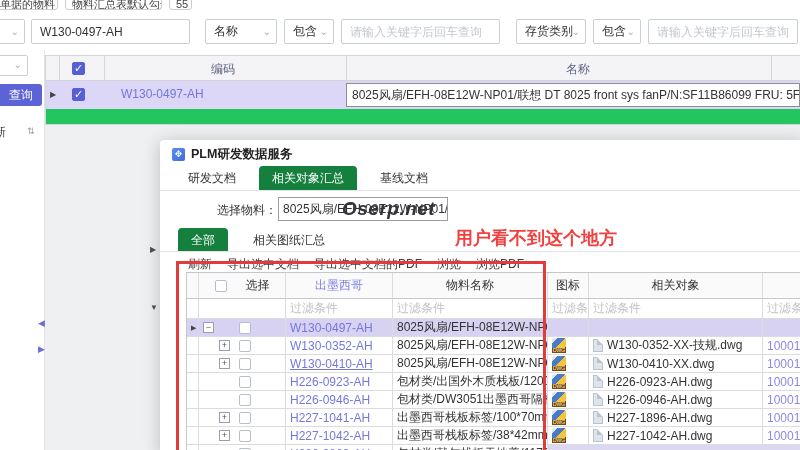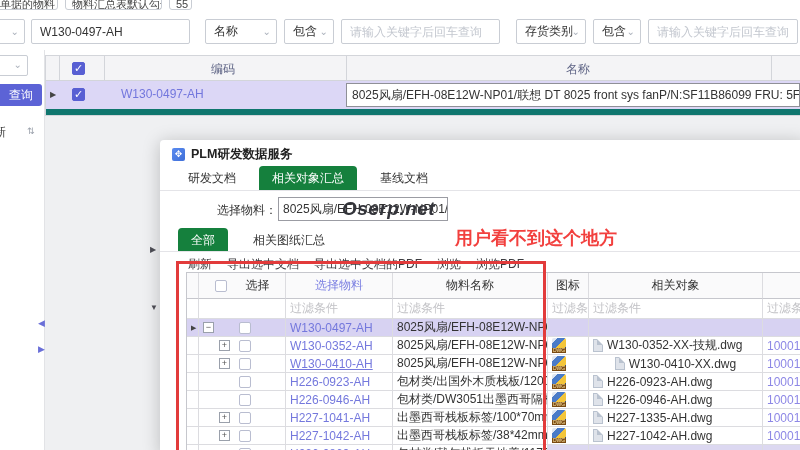--- a/index.html
+++ b/index.html
@@ -24,21 +24,21 @@
   .sb-select { position:absolute; left:-22px; top:5px; width:50px; height:21px; border:1px solid #c9cdd4; border-radius:2px; background:#fff; }
   .sb-select .chev { position:absolute; right:5px; top:3px; color:#aab0bb; font-size:10px; }
   .sb-query { position:absolute; left:-18px; top:34px; width:60px; height:22px; background:#5c63d6; color:#fff;
     border:none; border-radius:3px; font-size:12px; text-align:right; padding-right:9px; }
   .sb-new { position:absolute; left:-6px; top:74px; font-size:12px; color:#333; }
   .sb-sort { position:absolute; left:27px; top:76px; font-size:9px; color:#9aa0ab; }
   .sb-arrow { position:absolute; font-size:9px; color:#6a6fd8; }
   
   .backdrop { position:absolute; left:45px; top:108px; width:755px; height:342px; background:#eff0f2; }
   
-  .otable { position:absolute; left:45px; top:55px; width:755px; height:61px; border:1px solid #d3d5da; border-right:none; background:#0f766e; z-index:2; }
+  .otable { position:absolute; left:45px; top:55px; width:755px; height:70px; border:1px solid #d3d5da; border-right:none; background:#22c55e; z-index:2; }
   .o-head { position:absolute; left:0; top:0; width:100%; height:25px; background:#f4f4f6; border-bottom:1px solid #d3d5da; }
   .o-row  { position:absolute; left:0; top:25px; width:100%; height:28px; background:#dcd7f6; }
   .o-vline { position:absolute; top:0; width:1px; height:53px; background:#d3d5da; }
   .o-htext { position:absolute; top:5px; font-size:12px; color:#5f6586; }
   .cb { position:absolute; width:13px; height:13px; border:1px solid #b9bdd0; border-radius:2px; background:#fff; }
   .cb.checked { background:#585fd3; border-color:#585fd3; }
   .cb.checked::after { content:"✓"; position:absolute; left:1px; top:-1px; color:#fff; font-size:11px; font-weight:bold; }
   .row-ind { position:absolute; font-size:8px; color:#444; }
   .o-code { position:absolute; left:120px; top:31px; color:#7276dd; }
   .o-name-box { position:absolute; left:300px; top:2px; width:454px; height:24px; background:#fff; border:1px solid #8f9097;
@@ -175,21 +175,21 @@
       <span>浏览</span>
       <span>浏览PDF</span>
     </div>
     <div class="itable" id="itable">
         <div class="irow ihead">
           <div class="icell" style="width: 12px;"></div>
           <div class="icell" style="width: 87px;">
             <div class="cb2"></div>
             <div class="lbl" style="margin-left: 19px;">选择</div>
           </div>
-          <div class="icell head-code" style="width: 107px;">选择物料</div>
+          <div class="icell head-code" style="width: 107px;">出墨西哥</div>
           <div class="icell" style="width: 155px;">物料名称</div>
           <div class="icell" style="width: 41px;">图标</div>
           <div class="icell" style="width: 174px;">相关对象</div>
           <div class="icell" style="width: 84px;"></div>
         </div>
         <div class="irow ifilter">
           <div class="icell" style="width: 12px;"></div>
           <div class="icell" style="width: 87px;"></div>
           <div class="icell" style="width: 107px;">过滤条件</div>
           <div class="icell" style="width: 155px;">过滤条件</div>
@@ -235,21 +235,21 @@
           <div class="icell" style="width: 87px; position: relative;">
             <span style="display: inline-block; width: 16px;"></span>
             <div class="expander">+</div>
             <div class="cb2" style="position: absolute; left: 40px;"></div>
           </div>
           <div class="icell code-link" style="width: 107px; text-decoration: underline;">W130-0410-AH</div>
           <div class="icell" style="width: 155px;">8025风扇/EFH-08E12W-NP01（联想</div>
           <div class="icell" style="width: 41px;">
             <div class="dwg-ico"></div>
           </div>
-          <div class="icell" style="width: 174px; justify-content: center;">
+          <div class="icell" style="width: 174px;">
             <div class="file-ico"></div>
             <span>W130-0410-XX.dwg</span>
           </div>
           <div class="icell num" style="width: 84px;">1000110765</div>
         </div>
         <div class="irow idata">
           <div class="icell" style="width: 12px;"></div>
           <div class="icell" style="width: 87px; position: relative;">
             <span style="display: inline-block; width: 16px;"></span>
             <div class="cb2" style="position: absolute; left: 40px;"></div>
@@ -289,21 +289,21 @@
             <div class="expander">+</div>
             <div class="cb2" style="position: absolute; left: 40px;"></div>
           </div>
           <div class="icell code-link" style="width: 107px;">H227-1041-AH</div>
           <div class="icell" style="width: 155px;">出墨西哥栈板标签/100*70mm 材质：</div>
           <div class="icell" style="width: 41px;">
             <div class="dwg-ico"></div>
           </div>
           <div class="icell" style="width: 174px;">
             <div class="file-ico"></div>
-            <span>H227-1335-AH.dwg</span>
+            <span>H227-1896-AH.dwg</span>
           </div>
           <div class="icell num" style="width: 84px;">100012560</div>
         </div>
         <div class="irow idata">
           <div class="icell" style="width: 12px;"></div>
           <div class="icell" style="width: 87px; position: relative;">
             <span style="display: inline-block; width: 16px;"></span>
             <div class="expander">+</div>
             <div class="cb2" style="position: absolute; left: 40px;"></div>
           </div>

